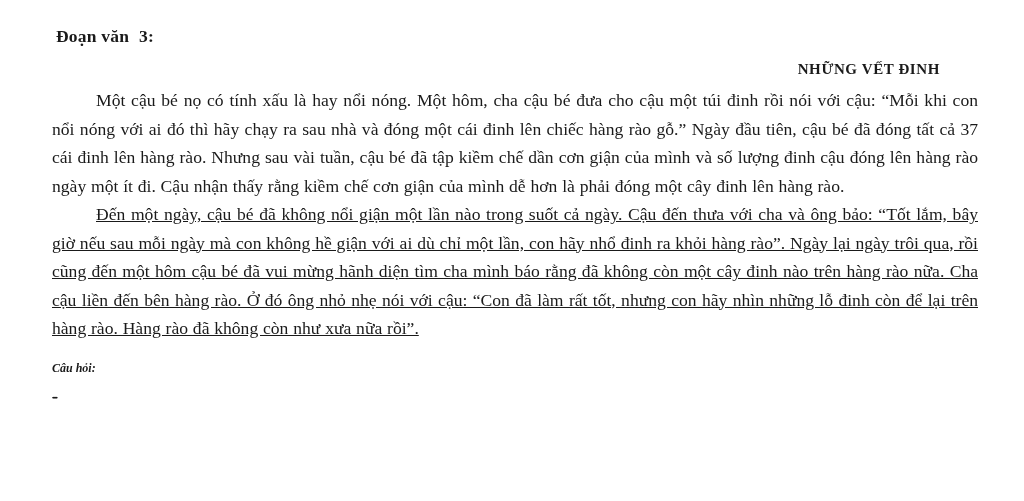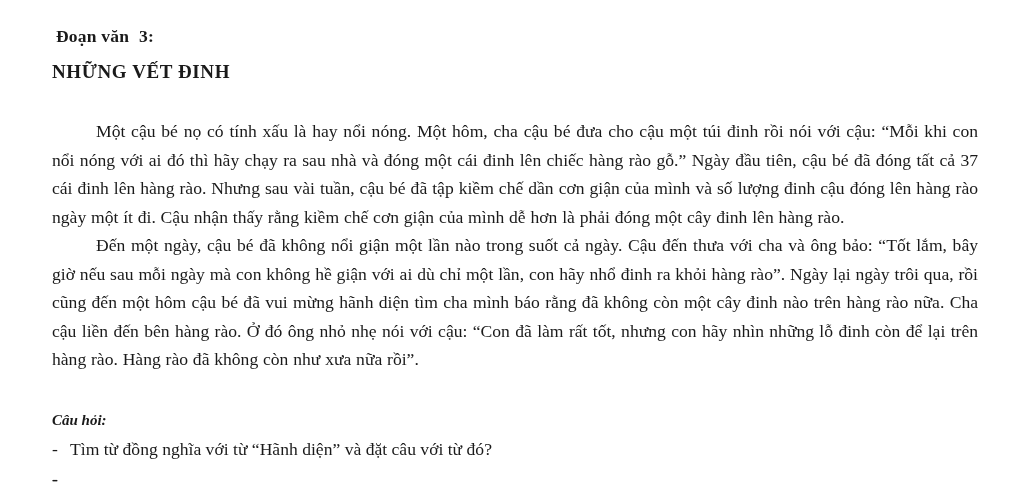--- a/index.html
+++ b/index.html
@@ -24,46 +24,47 @@
   .doc-label {
     font-weight: bold;
     font-size: 17.5px;
     letter-spacing: 0.2px;
     margin: 0 0 0 4px;
   }
   .doc-label .num {
     margin-left: 10px;
   }
   .doc-title {
-    text-align: left;
+    text-align: right;
     font-weight: bold;
-    font-size: 19px;
+    font-size: 15px;
     letter-spacing: 0.6px;
     margin: 14px 0 0 0;
     padding-right: 38px;
   }
   .body-block {
-    margin-top: 34px;
+    margin-top: 8px;
   }
   p.para {
     margin: 0;
     font-size: 17.6px;
     line-height: 1.62;
     text-align: justify;
     text-indent: 44px;
     word-spacing: 0.4px;
   }
   p.para + p.para {
     margin-top: 0px;
+    text-decoration: underline;
   }
   .questions-heading {
     font-weight: bold;
     font-style: italic;
-    font-size: 15px;
-    margin: 38px 0 0 0;
+    font-size: 12px;
+    margin: 18px 0 0 0;
   }
   ul.q-list {
     list-style: none;
     margin: 6px 0 0 0;
     padding: 0;
   }
   ul.q-list li {
     font-size: 17.6px;
     line-height: 1.62;
     margin: 0 0 2px 0;
@@ -90,21 +91,20 @@
   <div class="body-block">
     <p class="para">Một cậu bé nọ có tính xấu là hay nổi nóng. Một hôm, cha cậu bé đưa cho cậu một túi đinh rồi nói với cậu: “Mỗi khi con nổi nóng với ai đó thì hãy chạy ra sau nhà và đóng một cái đinh lên chiếc hàng rào gỗ.” Ngày đầu tiên, cậu bé đã đóng tất cả 37 cái đinh lên hàng rào. Nhưng sau vài tuần, cậu bé đã tập kiềm chế dần cơn giận của mình và số lượng đinh cậu đóng lên hàng rào ngày một ít đi. Cậu nhận thấy rằng kiềm chế cơn giận của mình dễ hơn là phải đóng một cây đinh lên hàng rào.</p>
     <p class="para">Đến một ngày, cậu bé đã không nổi giận một lần nào trong suốt cả ngày. Cậu đến thưa với cha và ông bảo: “Tốt lắm, bây giờ nếu sau mỗi ngày mà con không hề giận với ai dù chỉ một lần, con hãy nhổ đinh ra khỏi hàng rào”. Ngày lại ngày trôi qua, rồi cũng đến một hôm cậu bé đã vui mừng hãnh diện tìm cha mình báo rằng đã không còn một cây đinh nào trên hàng rào nữa. Cha cậu liền đến bên hàng rào. Ở đó ông nhỏ nhẹ nói với cậu: “Con đã làm rất tốt, nhưng con hãy nhìn những lỗ đinh còn để lại trên hàng rào. Hàng rào đã không còn như xưa nữa rồi”.</p>
   </div>
 
   <div class="questions-heading">Câu hỏi:</div>
 
   <ul class="q-list">
     <li>
       <span class="dash">-</span>
-      <span>Tìm từ đồng nghĩa với từ “Hãnh diện” và đặt câu với từ đó?</span>
     </li>
     <li>
       <span class="dash">-</span>
     </li>
     <li>
       <span class="dash">-</span>
     </li>
 
   </ul>
 

